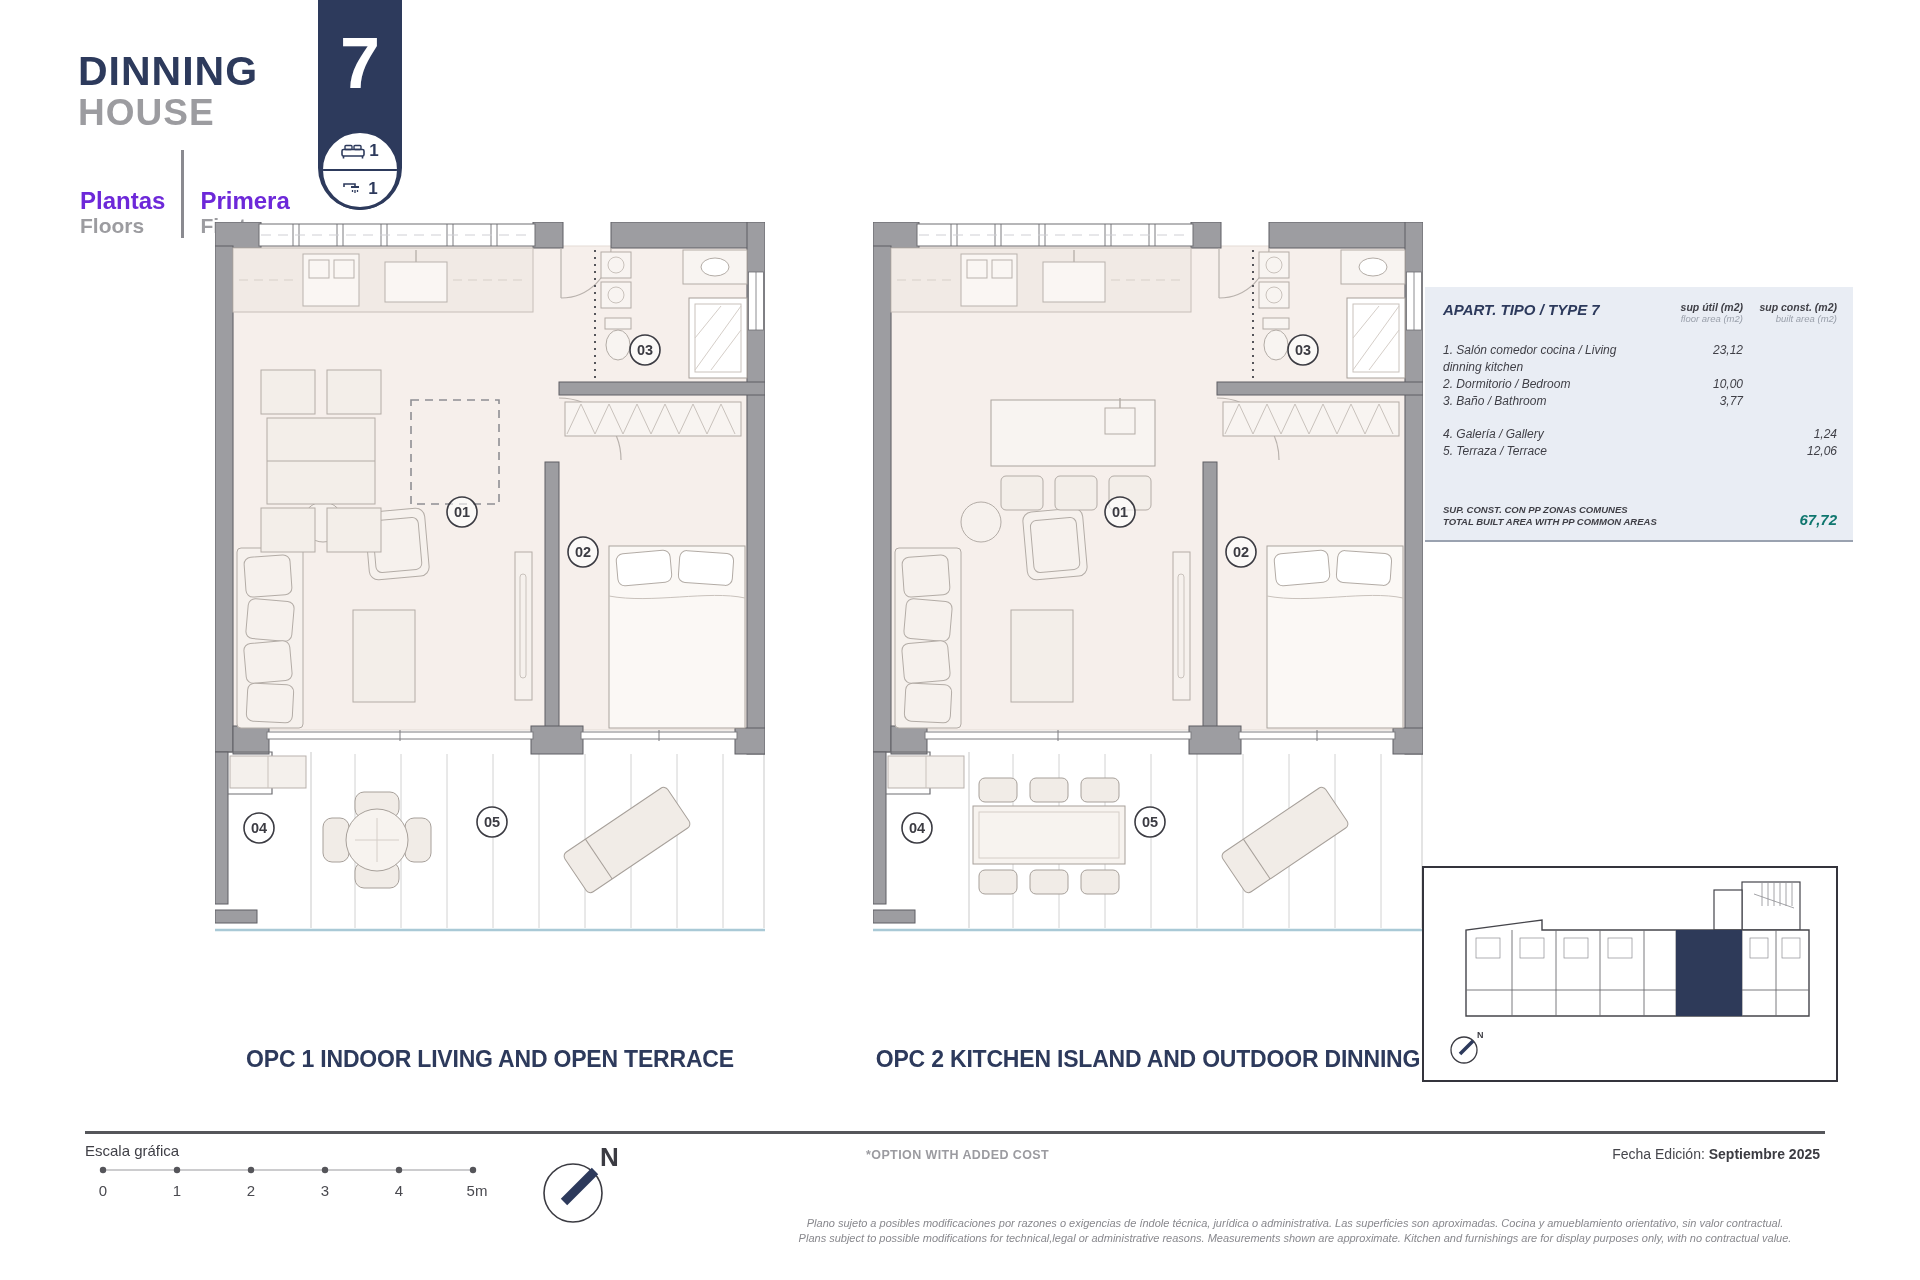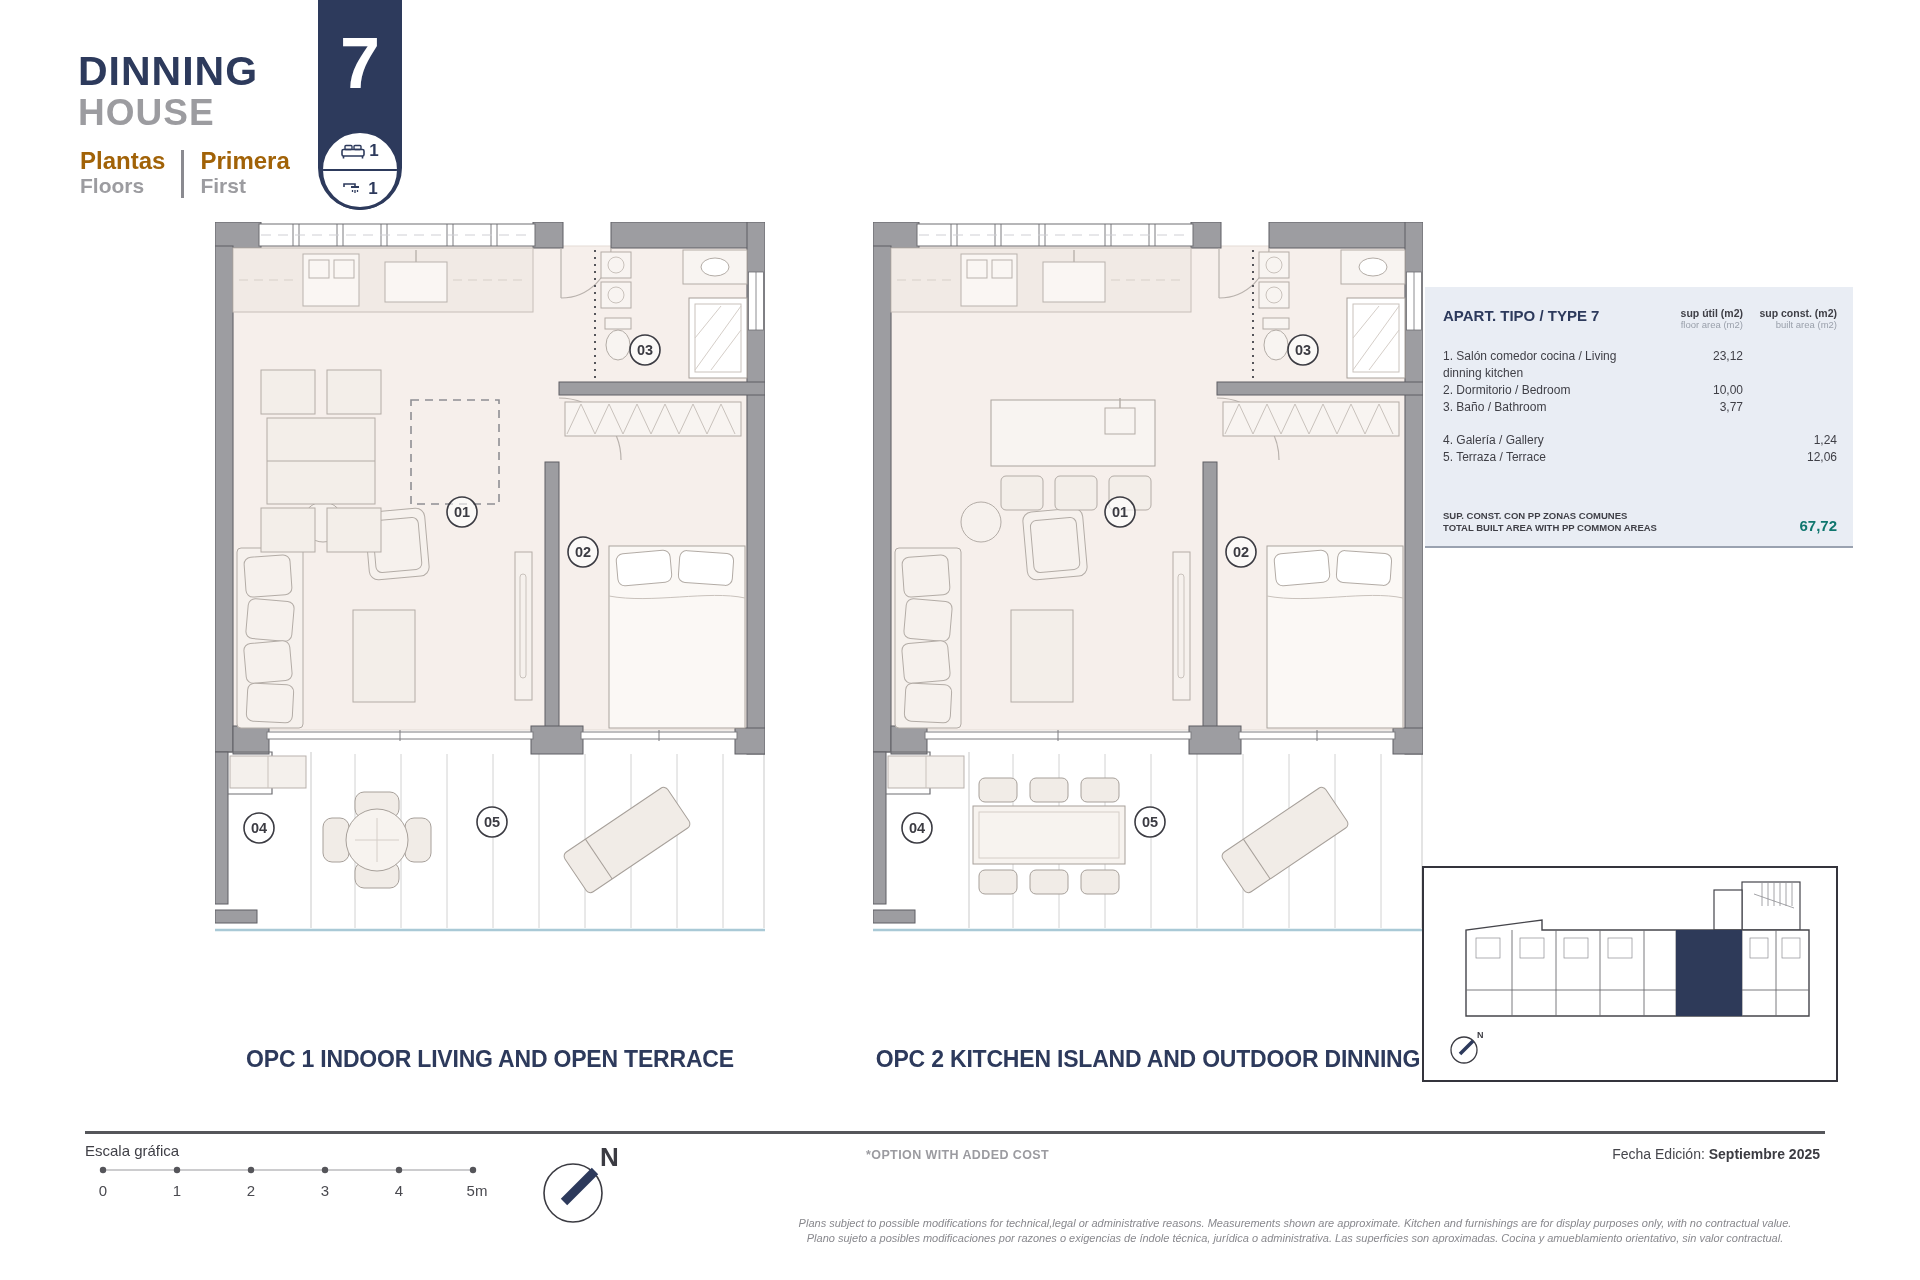--- a/index.html
+++ b/index.html
@@ -5,40 +5,40 @@
   html,body{margin:0;padding:0;background:#ffffff;}
   body{width:1920px;height:1280px;position:relative;overflow:hidden;
        font-family:"Liberation Sans",sans-serif;color:#3f3f46;}
   .abs{position:absolute;}
 
   
   .title-es{left:78px;top:48px;font-size:41px;font-weight:800;letter-spacing:1px;color:#2d3a5c;}
   .title-en{left:78px;top:92px;font-size:37px;font-weight:800;letter-spacing:1px;color:#9c9ca0;}
   .floors-block{left:80px;top:148px;display:flex;align-items:stretch;}
   .fl-col{display:flex;flex-direction:column;}
-  .fl-main{font-size:24px;font-weight:700;color:#a16207;line-height:26px;}
+  .fl-main{font-size:24px;font-weight:700;color:#6d28d9;line-height:26px;margin-top:40px;}
   .fl-sub{font-size:21px;font-weight:700;color:#9c9ca0;line-height:24px;}
   .fl-div{width:3px;background:#8a8a90;margin:2px 16px 0 16px;}
 
   
   .ribbon{left:318px;top:0;width:84px;height:210px;background:#2d3a5c;
           border-radius:0 0 42px 42px;}
   .ribbon-number{position:absolute;left:0;top:22px;width:100%;text-align:center;
           font-size:72px;font-weight:800;color:#ffffff;}
   .badge-circle{position:absolute;left:50%;top:130px;transform:translateX(-50%);
           width:74px;height:74px;background:#ffffff;border:3px solid #2d3a5c;border-radius:50%;
           display:flex;flex-direction:column;overflow:hidden;}
   .bc-row{flex:1;display:flex;align-items:center;justify-content:center;gap:4px;color:#2d3a5c;
           font-size:17px;font-weight:800;}
   .bc-row.top{border-bottom:2px solid #2d3a5c;}
 
   
   .area-table{left:1425px;top:287px;width:428px;background:#e9edf4;
-       border-bottom:2px solid #9aa2b0;padding:20px 16px 12px 18px;box-sizing:border-box;
-       }
+       border-bottom:2px solid #9aa2b0;padding:14px 16px 12px 18px;box-sizing:border-box;
+       font-style:italic;}
   .at-header{display:flex;align-items:flex-start;}
   .at-title{flex:1;font-size:15px;font-weight:800;color:#2d3a5c;}
   .at-colhead{width:94px;text-align:right;}
   .at-colhead .l1{font-size:10.5px;font-weight:700;color:#3f3f46;}
   .at-colhead .l2{font-size:9.5px;color:#9aa0ab;}
   .at-rows{margin-top:18px;}
   .at-row{display:flex;font-size:12px;color:#3f3f46;line-height:17px;}
   .at-row .lbl{flex:1;}
   .at-row .v1,.at-row .v2{width:94px;text-align:right;}
   .at-gap{height:16px;}
@@ -472,15 +472,15 @@
   <line x1="36" y1="64" x2="67" y2="33" stroke="#2d3a5c" stroke-width="9"></line>
   <text x="72" y="28" font-family="Liberation Sans, sans-serif" font-size="26" font-weight="700" fill="#3b3b42">N</text>
 </svg>
 
 <div class="abs date-line">
   <span>Fecha Edición:</span>
   <b>Septiembre 2025</b>
 </div>
 
 <div class="abs legal">
+  <div>Plano sujeto a posibles modificaciones por razones o exigencias de índole técnica,  jurídica o administrativa. Las superficies son aproximadas. Cocina y amueblamiento orientativo, sin valor contractual.</div>
   <div>Plans subject to possible modifications for technical,legal or administrative reasons. Measurements shown are approximate. Kitchen and furnishings are for display purposes only, with no contractual value.</div>
-  <div>Plano sujeto a posibles modificaciones por razones o exigencias de índole técnica,  jurídica o administrativa. Las superficies son aproximadas. Cocina y amueblamiento orientativo, sin valor contractual.</div>
 </div>
 
 </body></html>

